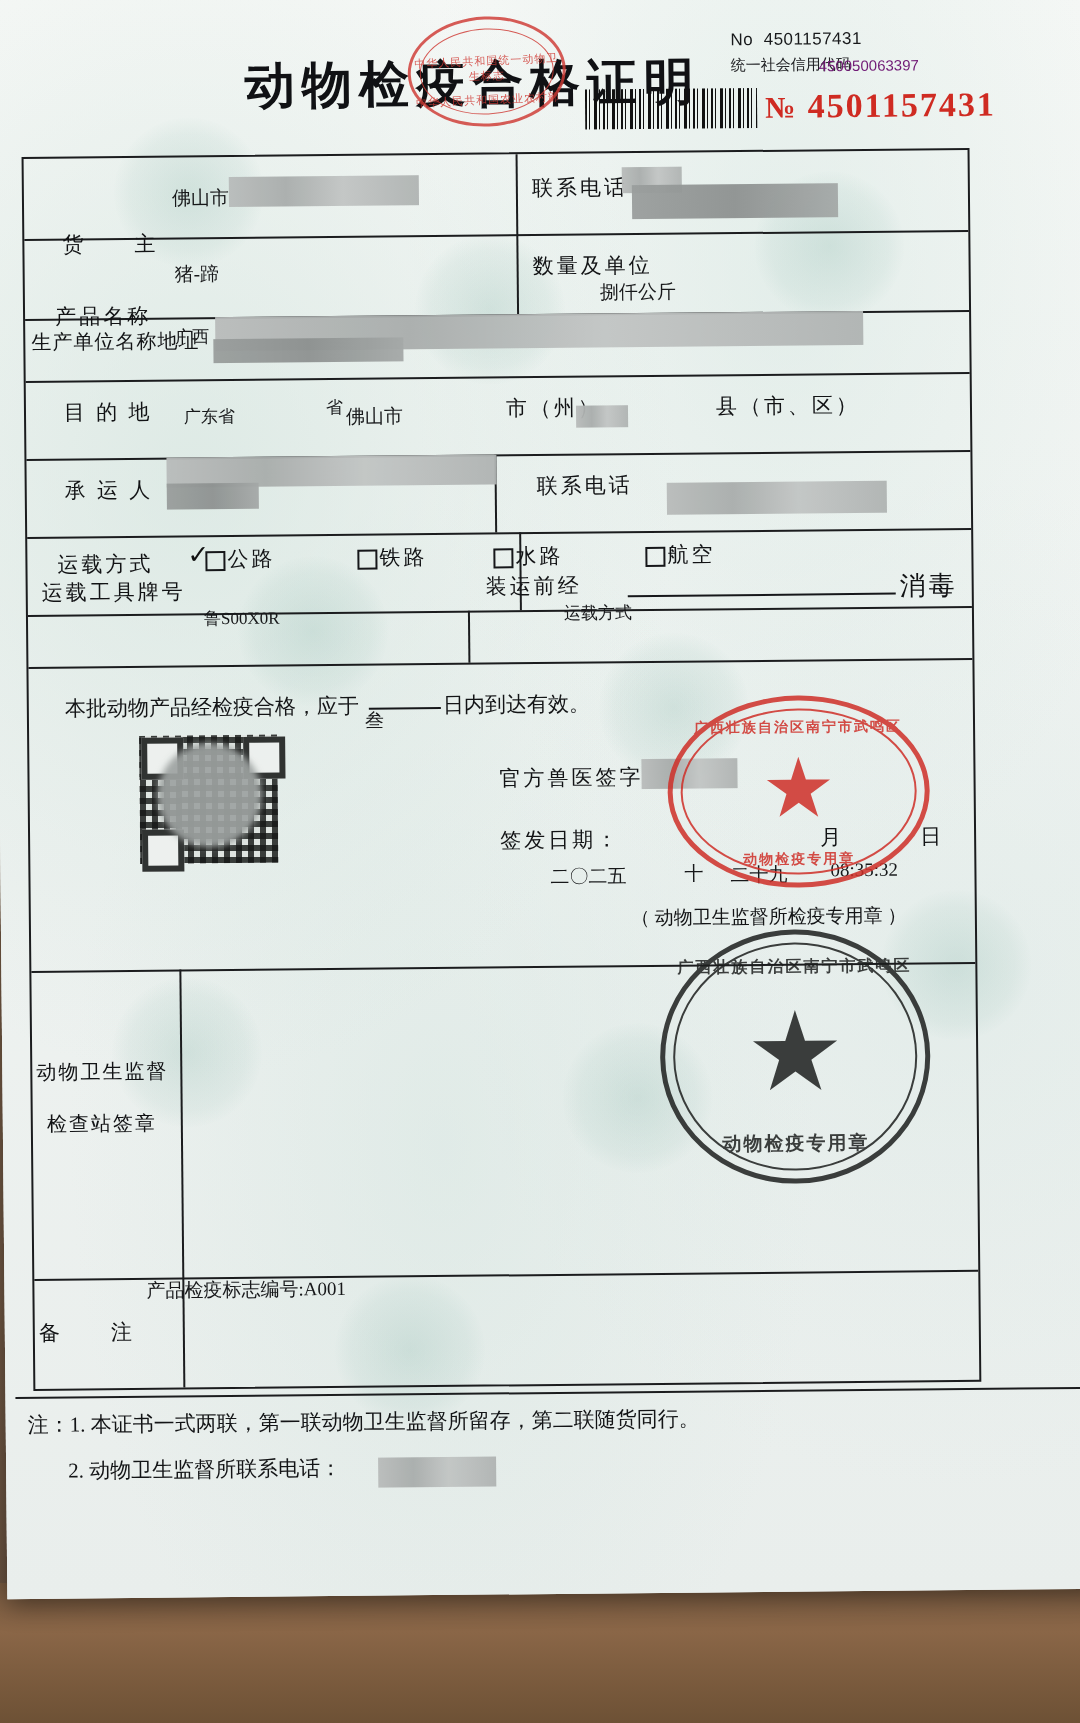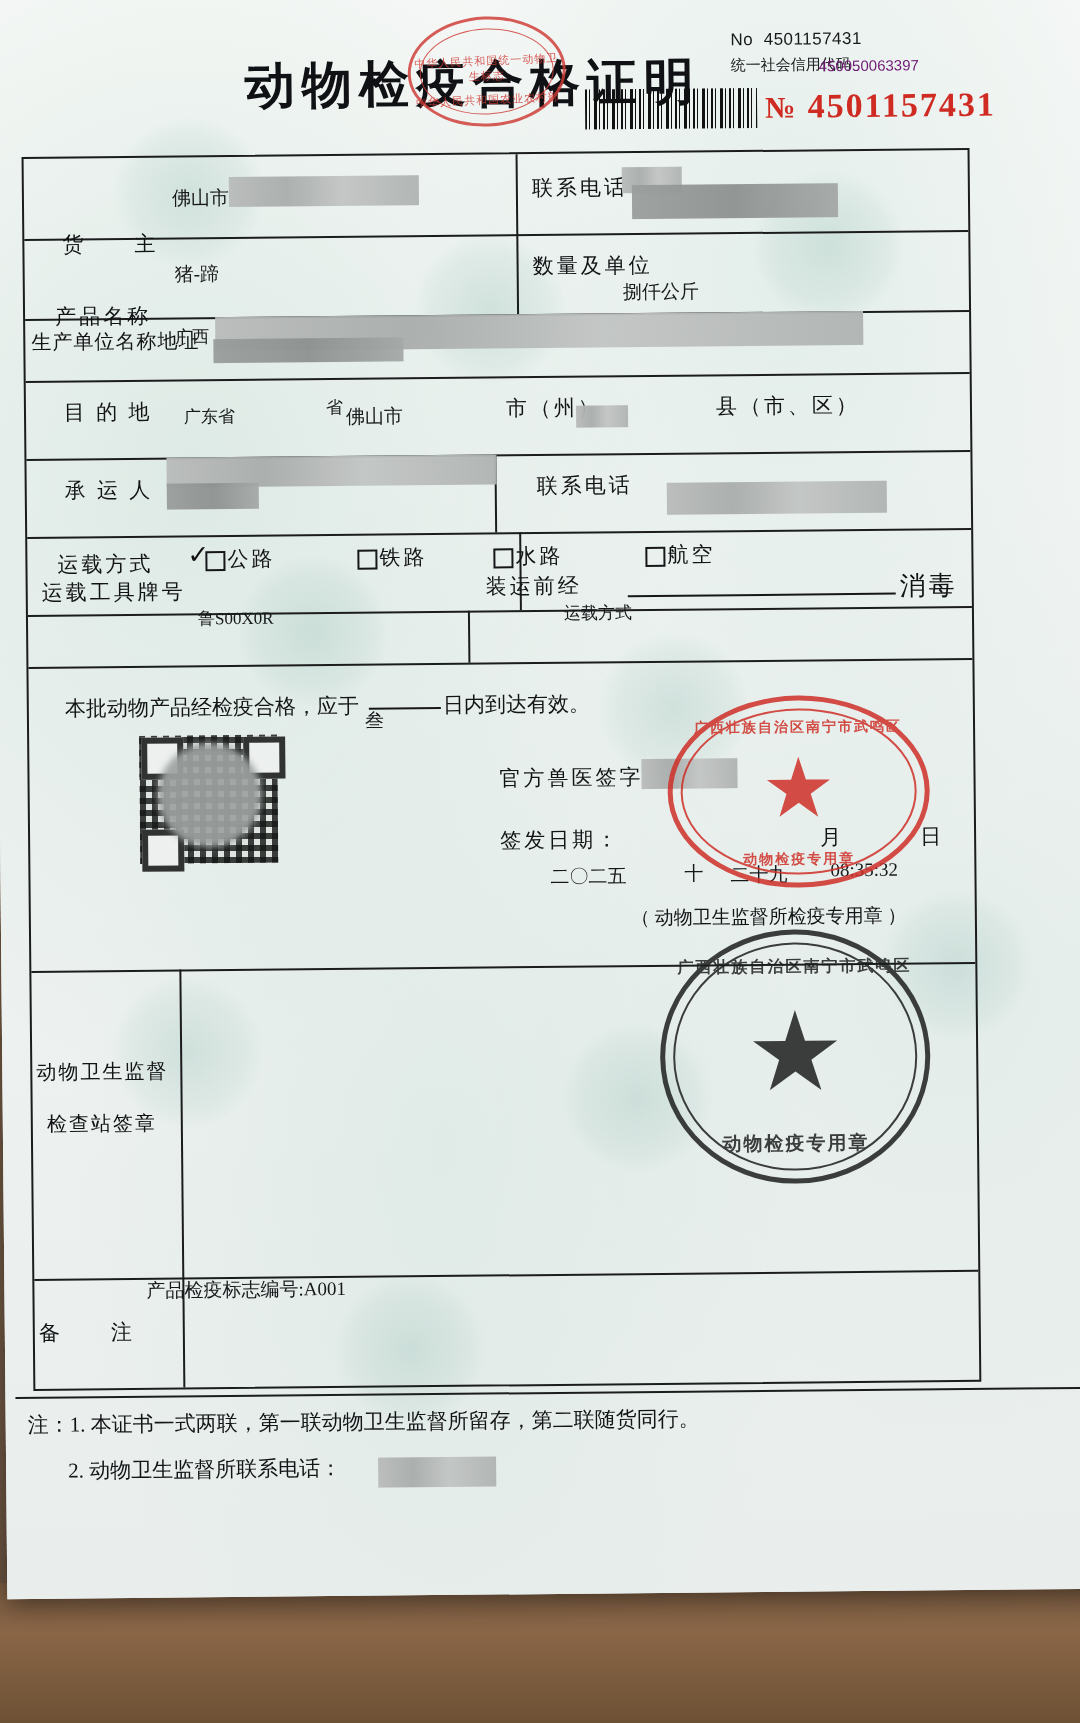--- a/index.html
+++ b/index.html
@@ -382,21 +382,21 @@
         <div class="lbl" style="left:38px; top:24px;margin-top:48px;">货　　主</div>
         <div class="val" style="left:148px; top:28px;">佛山市</div>
         <div class="redact" style="left:205px; top:20px; width:190px; height:30px;"></div>
         <div class="lbl" style="left:508px; top:20px;">联系电话</div>
         <div class="redact" style="left:598px; top:14px; width:60px; height:26px;"></div>
         <div class="redact dark" style="left:608px; top:32px; width:206px; height:34px;"></div>
 
         <div class="lbl" style="left:30px; top:100px;margin-top:44px;">产品名称</div>
         <div class="val" style="left:150px; top:104px;">猪-蹄</div>
         <div class="lbl" style="left:508px; top:98px;">数量及单位</div>
-        <div class="val" style="left:598px; top:126px;">捌仟公斤</div>
+        <div class="val" style="left:575px; top:126px;">捌仟公斤</div>
 
         <div class="lbl" style="left:6px; top:170px; letter-spacing:1px; font-size:20px;">生产单位名称地址</div>
         <div class="val val-sm" style="left:150px; top:168px;">广西</div>
         <div class="redact" style="left:190px; top:160px; width:648px; height:34px;"></div>
         <div class="redact dark" style="left:188px; top:182px; width:190px; height:24px;"></div>
 
         <div class="lbl" style="left:38px; top:240px;">目 的 地</div>
         <div class="val val-sm" style="left:158px; top:248px;">广东省</div>
         <div class="val val-sm" style="left:300px; top:240px;">省</div>
         <div class="val" style="left:320px; top:248px;">佛山市</div>
@@ -419,21 +419,21 @@
         <div class="chk" style="left:330px; top:394px;"></div>
         <div class="lbl" style="left:352px; top:388px;">铁路</div>
 
         <div class="chk" style="left:466px; top:394px;"></div>
         <div class="lbl" style="left:488px; top:388px;">水路</div>
 
         <div class="chk" style="left:618px; top:394px;"></div>
         <div class="lbl" style="left:640px; top:388px;">航空</div>
 
         <div class="lbl" style="left:14px; top:420px;">运载工具牌号</div>
-        <div class="val val-sm" style="left:170px; top:450px;">鲁S00X0R</div>
+        <div class="val val-sm" style="left:176px; top:450px;">鲁S00X0R</div>
         <div class="lbl" style="left:458px; top:418px;">装运前经</div>
         <div class="uline" style="left:600px; top:442px; width:268px;"></div>
         <div class="val val-sm" style="left:536px; top:448px;">运载方式</div>
         <div class="lbl" style="left:872px; top:418px; font-size:26px;">消毒</div>
 
         <div class="note" style="left:36px; top:536px;">本批动物产品经检疫合格，应于</div>
         <div class="val" style="left:336px; top:552px;">叁</div>
         <div class="uline" style="left:340px; top:552px; width:72px;"></div>
         <div class="note" style="left:414px; top:536px;">日内到达有效。</div>
 

